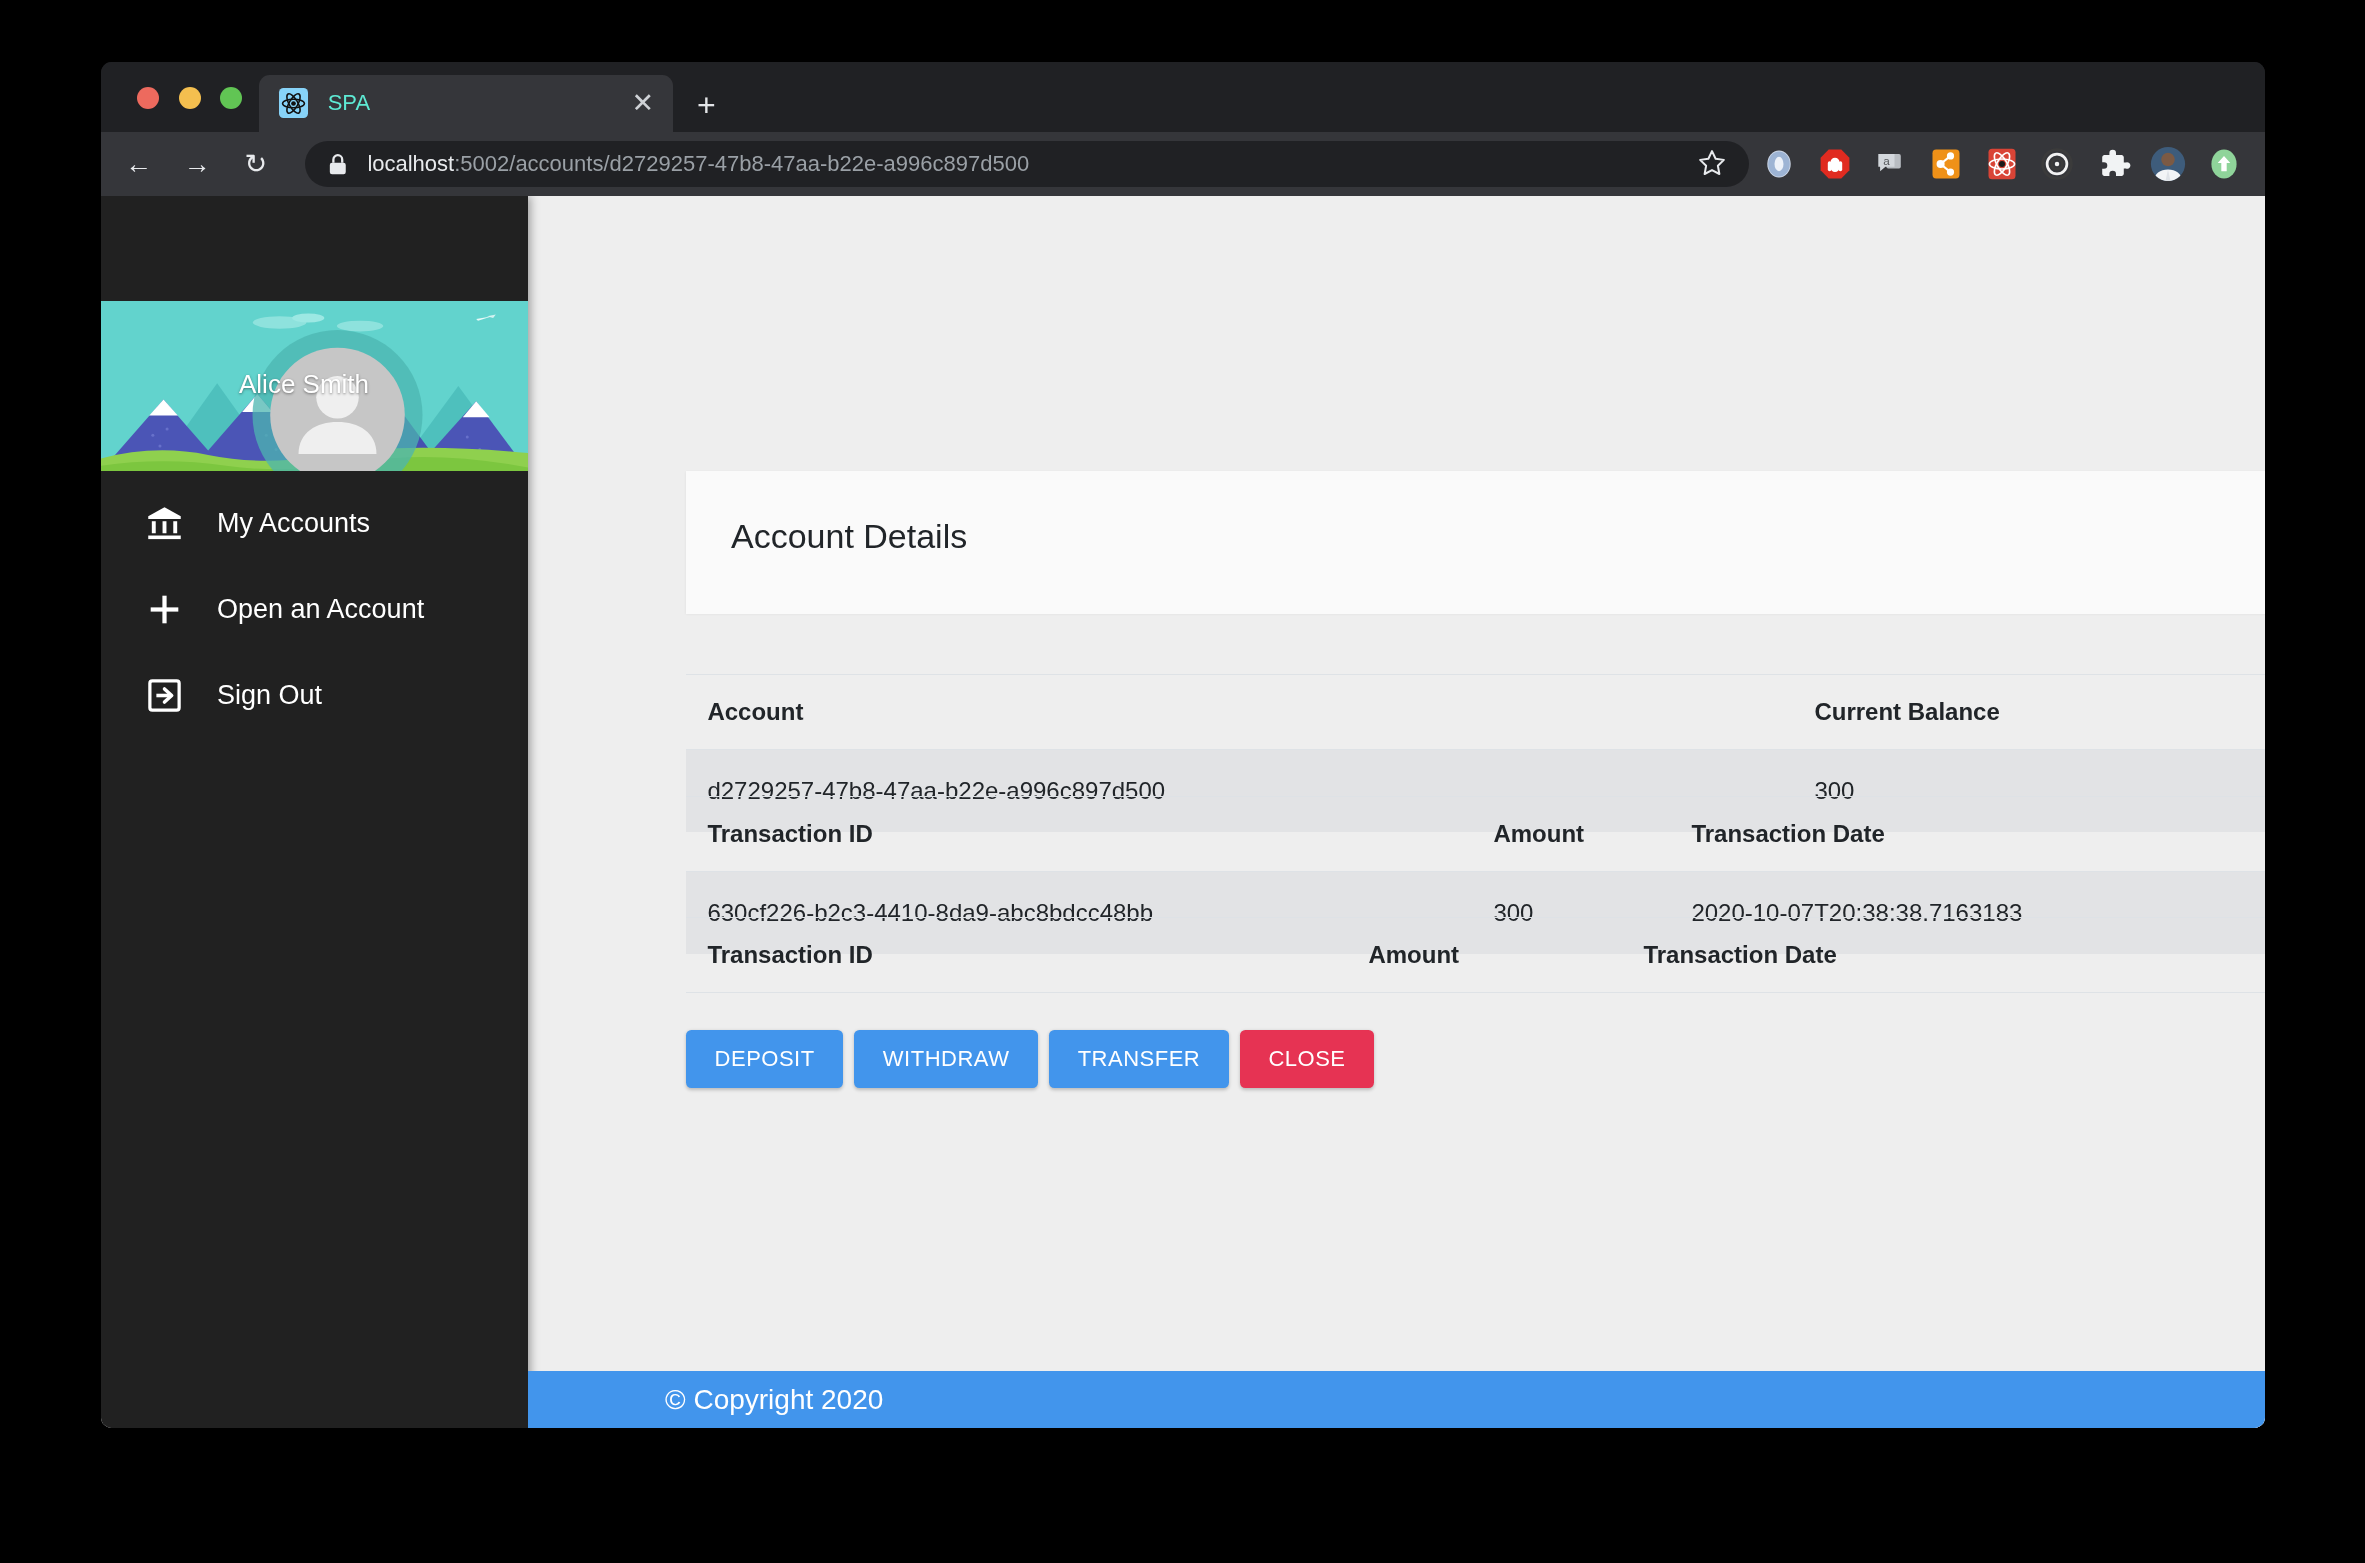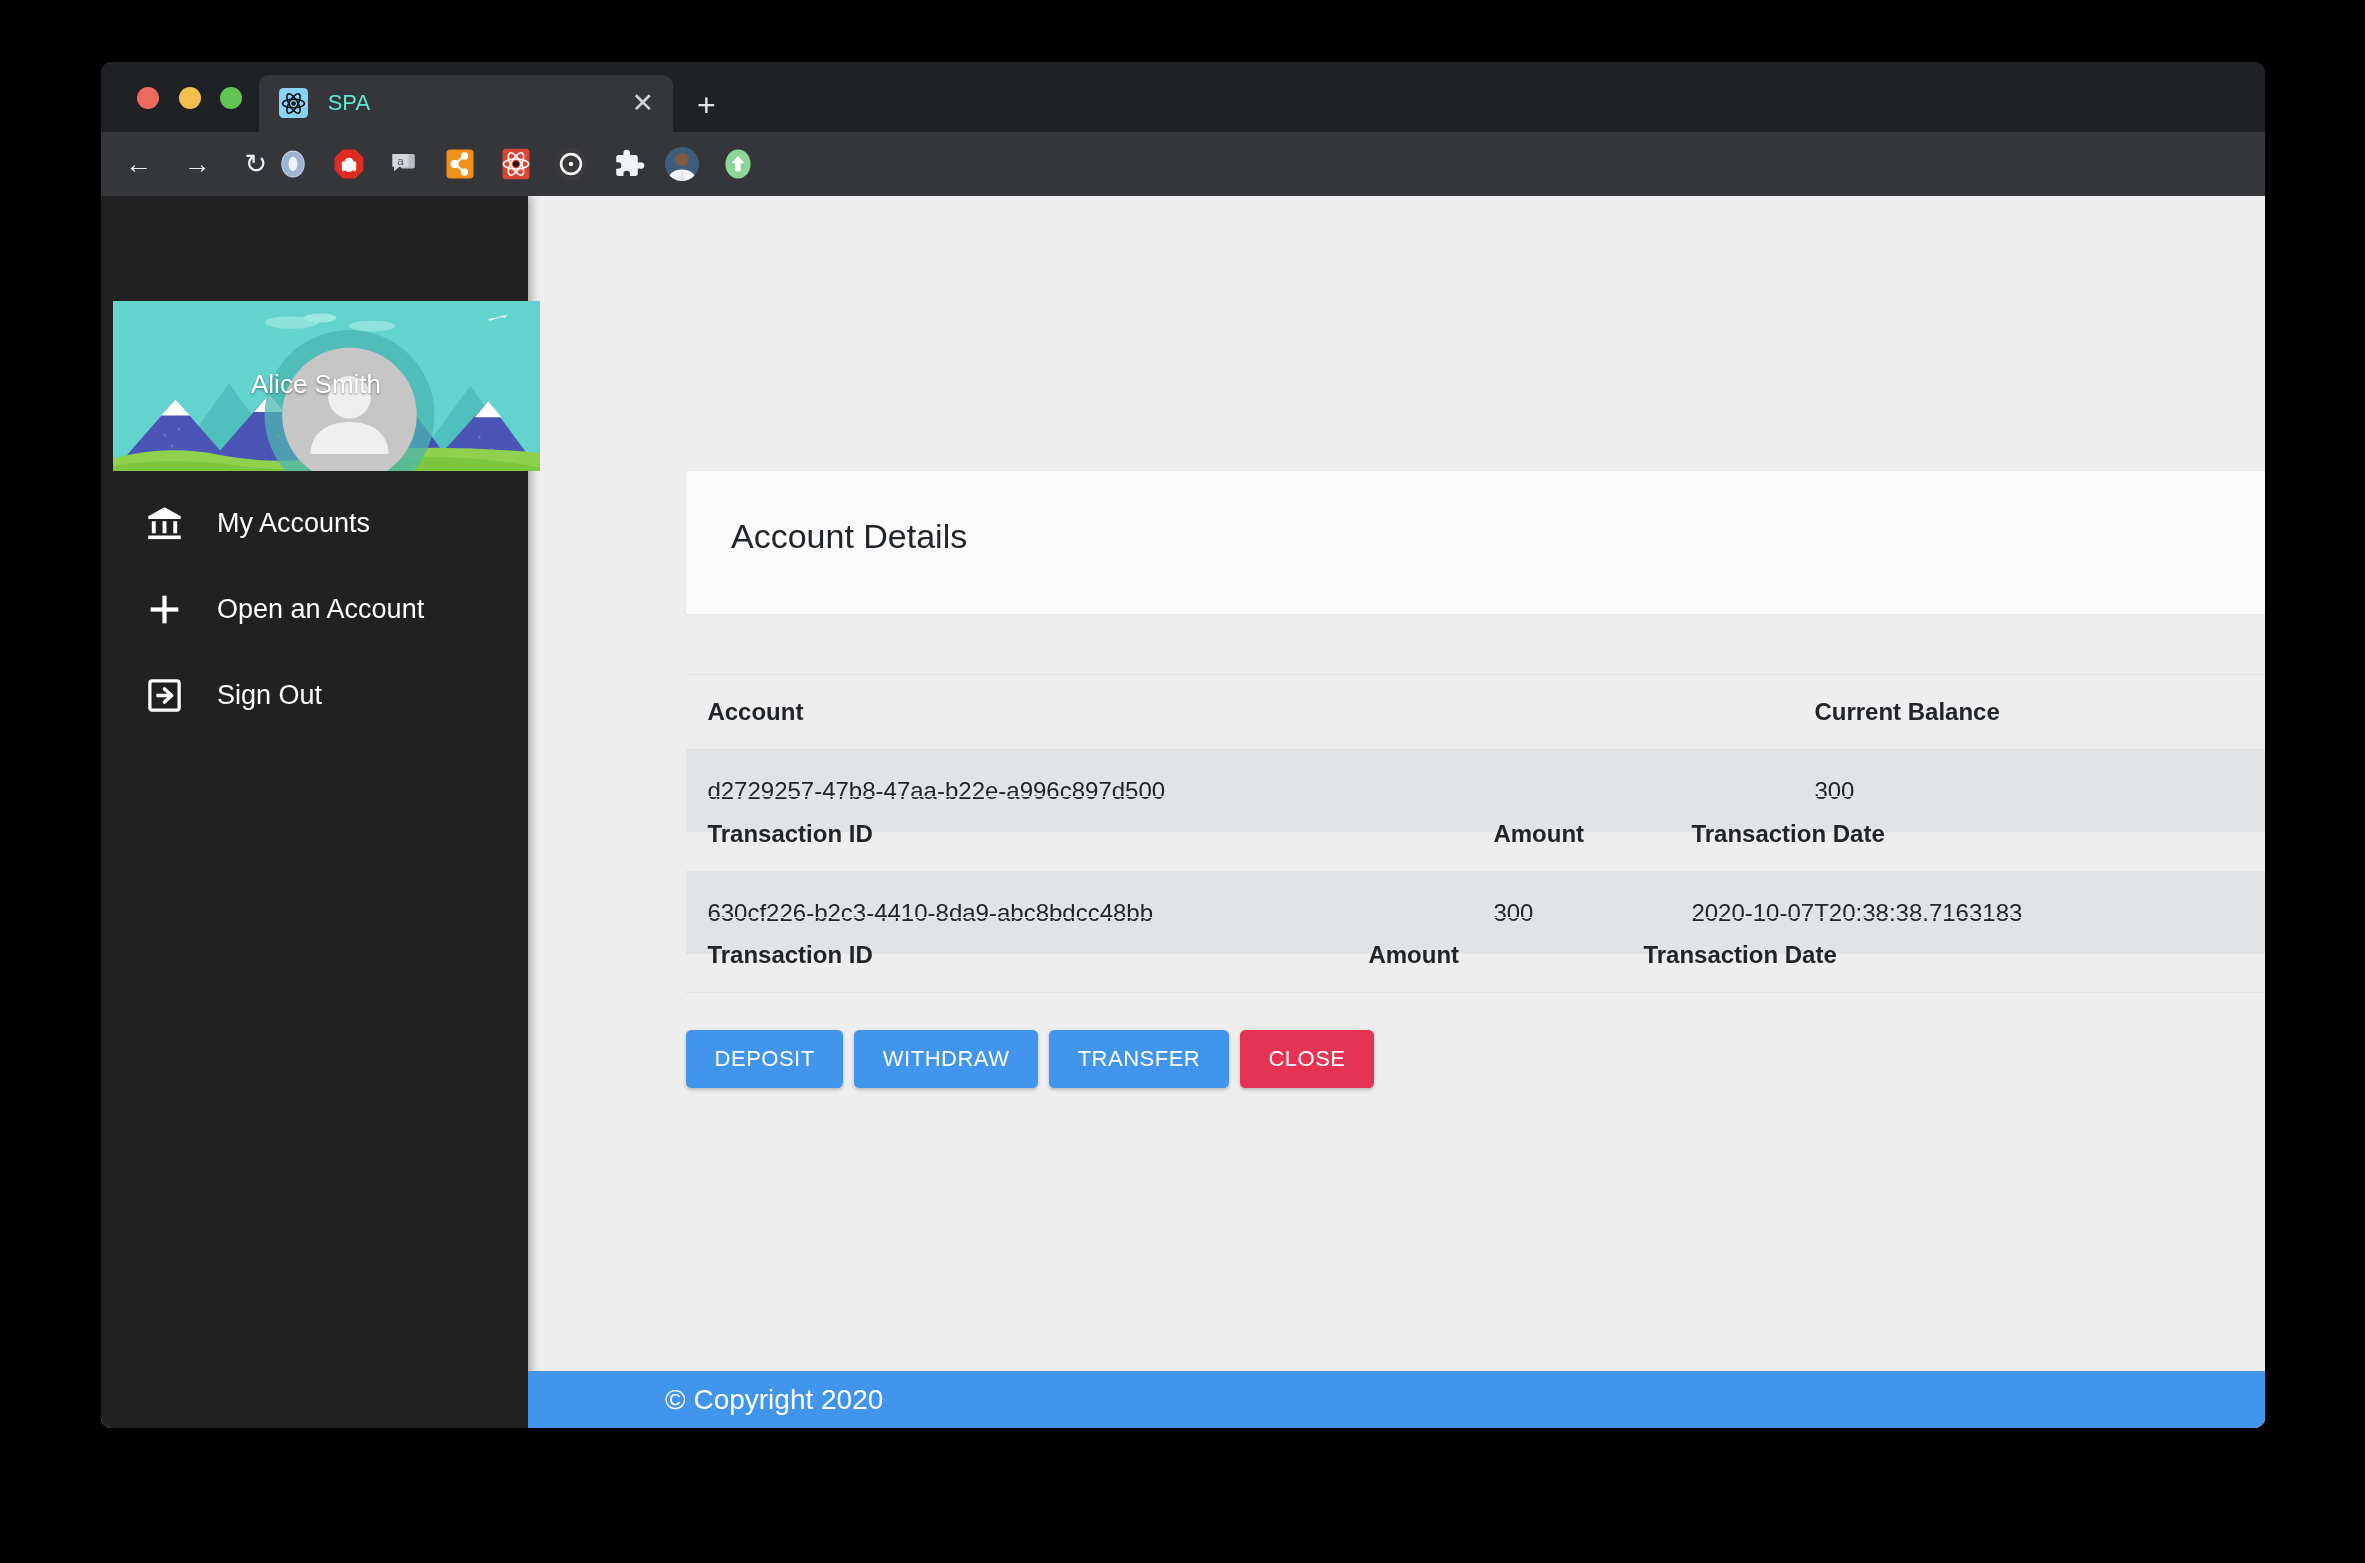--- a/index.html
+++ b/index.html
@@ -132,21 +132,21 @@
 
   
   .sidebar {
     position: absolute; left: 0; top: 0;
     width: 427px; height: 1232px;
     background: #212121;
     z-index: 3;
     box-shadow: 2.7px 0 9px rgba(0,0,0,0.35);
   }
   .profile {
-    position: absolute; left: 12px; top: 105px;
+    position: absolute; left: 0; top: 105px;
     width: 427px; height: 170px;
     overflow: hidden;
   }
   .profile svg { display: block; width: 427px; height: 170px; }
   .profile-name {
     position: absolute; left: 138px; top: 68px;
     color: #ffffff; font-size: 26px;
     text-shadow: 0 0.9px 2.7px rgba(0,0,0,0.45);
   }
   .nav-list { position: absolute; left: 0; top: 284px; width: 410px; }
@@ -266,20 +266,34 @@
     </div>
 
     <div class="new-tab">+</div>
   </div>
 
   <div class="toolbar">
     <span class="nav-btn">←</span>
     <span class="nav-btn">→</span>
     <span class="nav-btn">↻</span>
 
+    <div class="omnibox">
+      <span class="lock-icon">
+        <svg width="19.6" height="23" viewBox="0 0 22 26">
+          <rect x="2" y="11" width="18" height="13" rx="2.5" fill="#e8eaed"></rect>
+          <path d="M6 11V7.5a5 5 0 0 1 10 0V11" fill="none" stroke="#e8eaed" stroke-width="2.6"></path>
+        </svg>
+      </span>
+      <span class="url"><b>localhost</b><span>:5002/accounts/d2729257-47b8-47aa-b22e-a996c897d500</span></span>
+      <span class="star-icon">
+        <svg width="30" height="30" viewBox="0 0 24 24">
+          <path d="M12 2.5l2.9 6.1 6.6.9-4.8 4.7 1.2 6.6L12 17.7 6.1 20.8l1.2-6.6L2.5 9.5l6.6-.9z" fill="none" stroke="#e8eaed" stroke-width="1.6" stroke-linejoin="round"></path>
+        </svg>
+      </span>
+    </div>
 
     <div class="ext-bar">
       <span class="ext">
         <svg width="36" height="36" viewBox="0 0 40 40">
           <ellipse cx="20" cy="20" rx="13" ry="15" fill="#cfd9e8"></ellipse>
           <ellipse cx="20" cy="20" rx="12" ry="14" fill="#9db4d4"></ellipse>
           <ellipse cx="20" cy="20" rx="5" ry="8" fill="#edf2f9"></ellipse>
         </svg>
       </span>
       <span class="ext">

